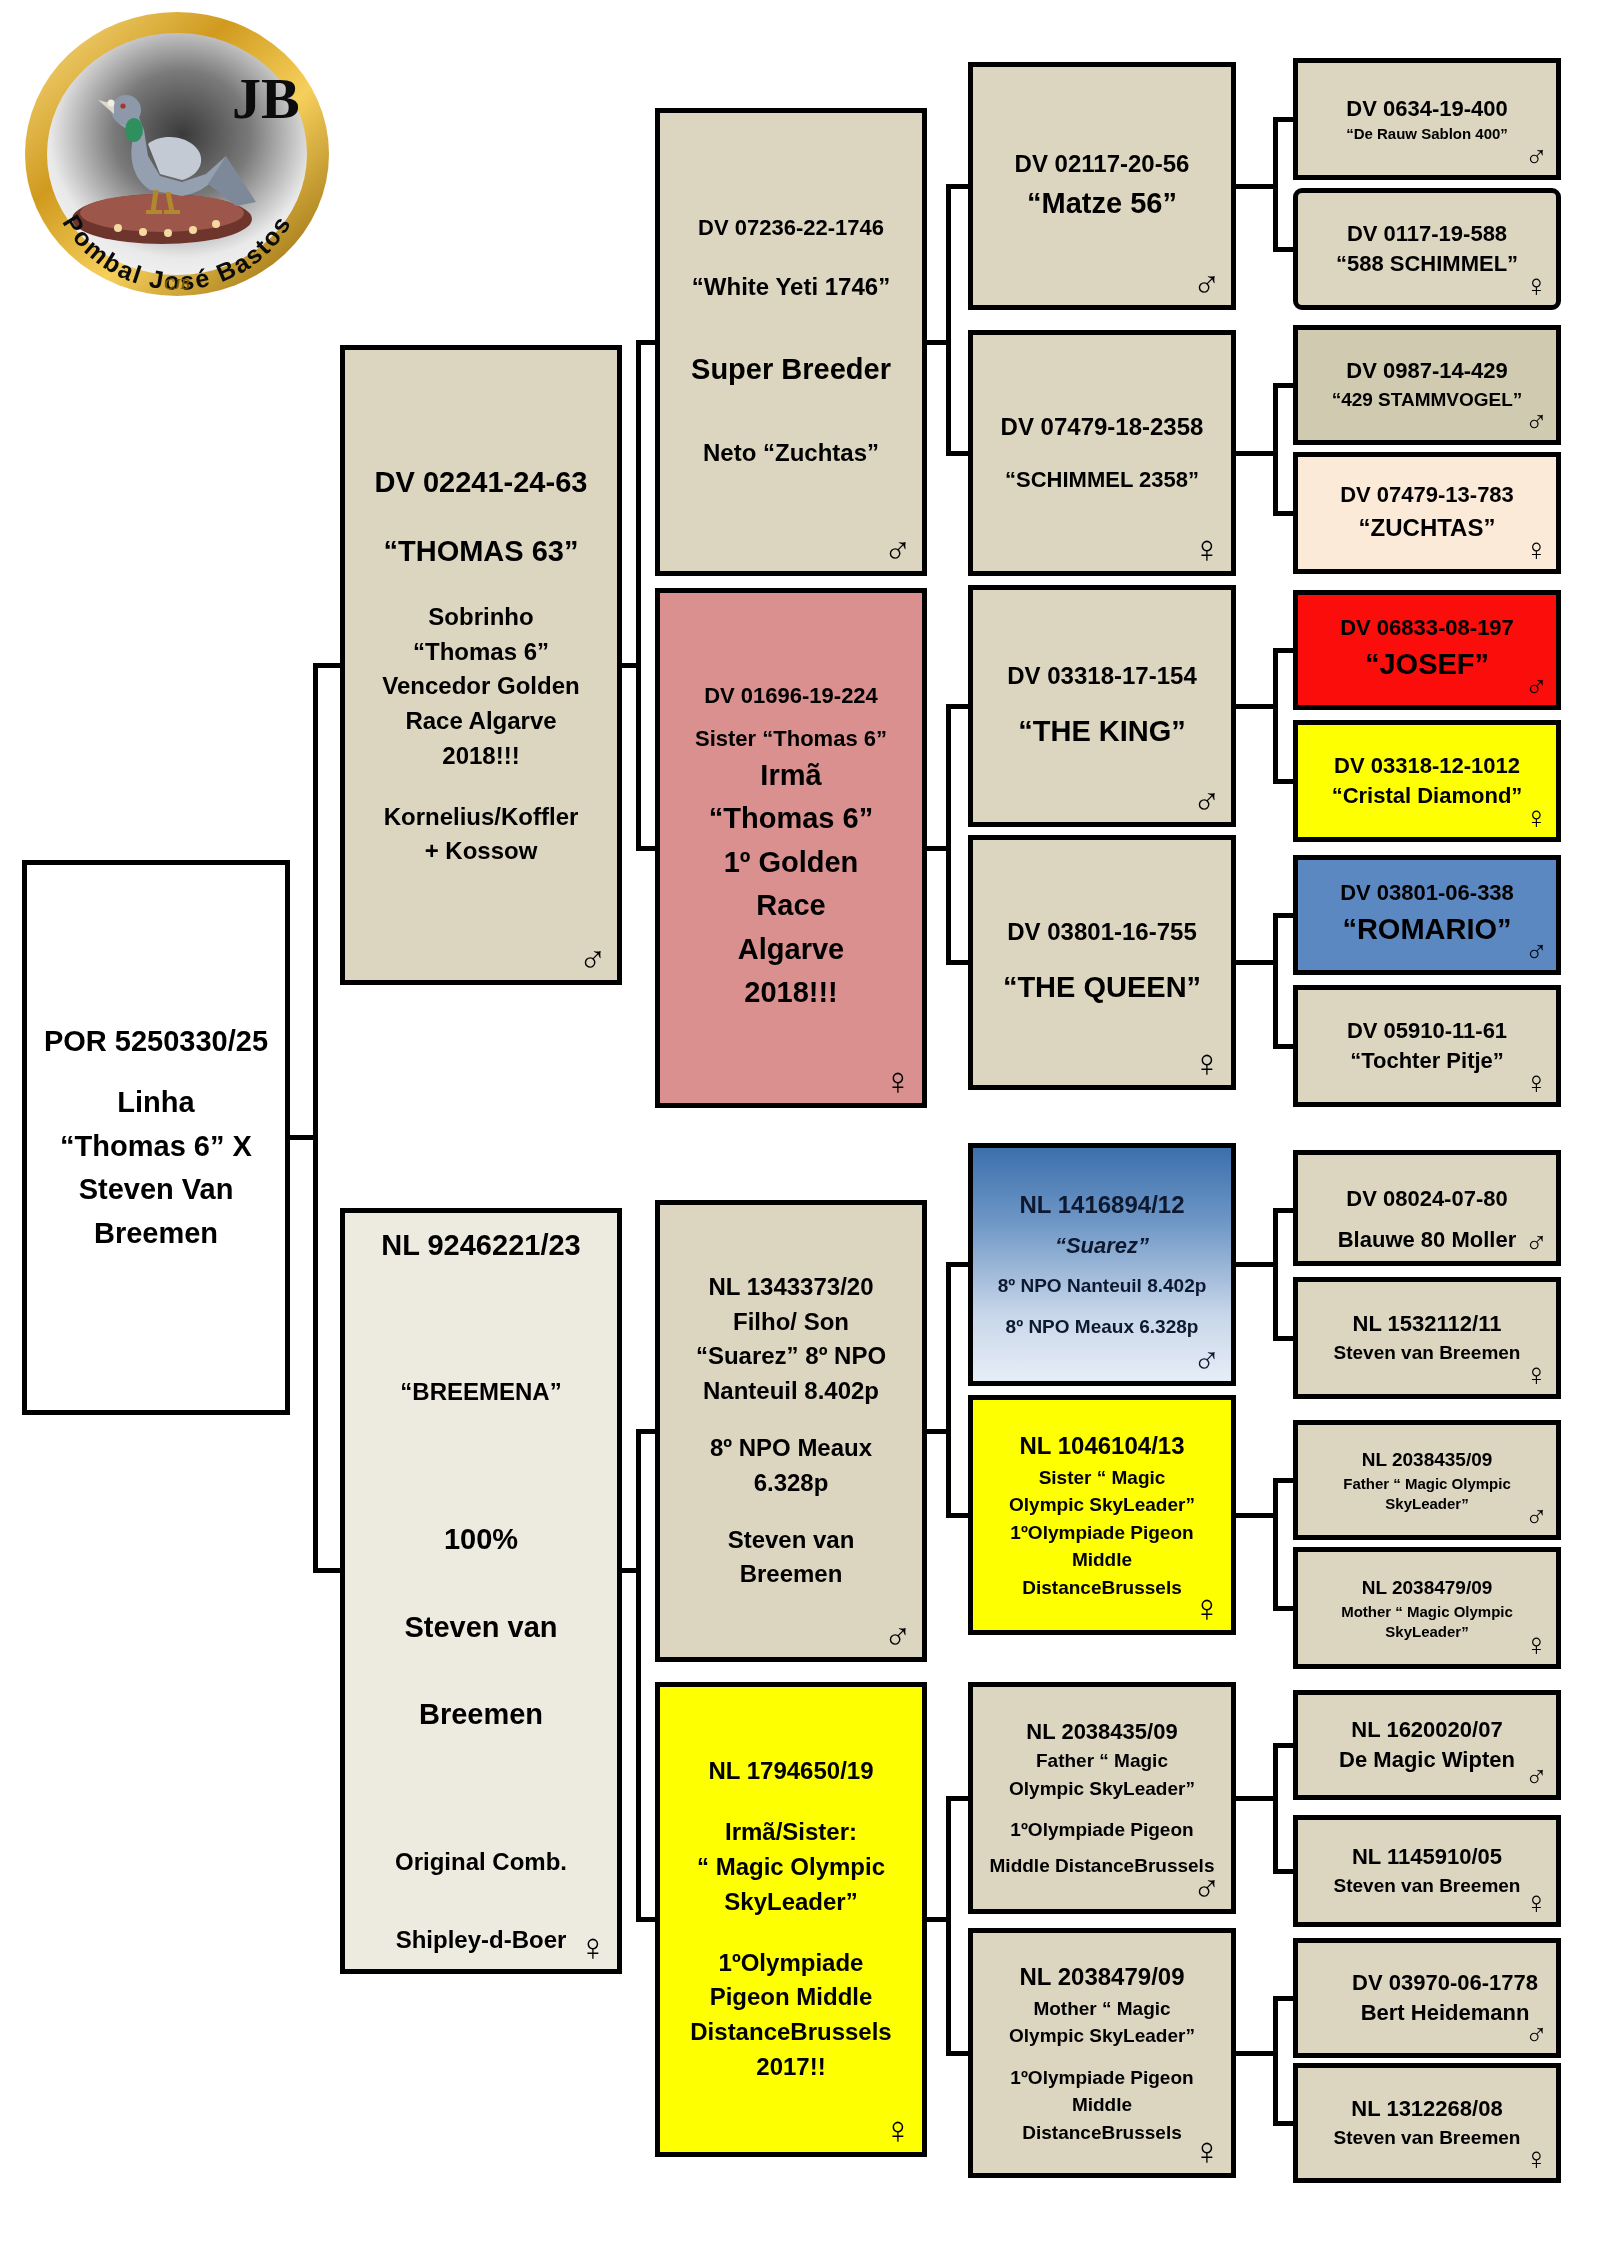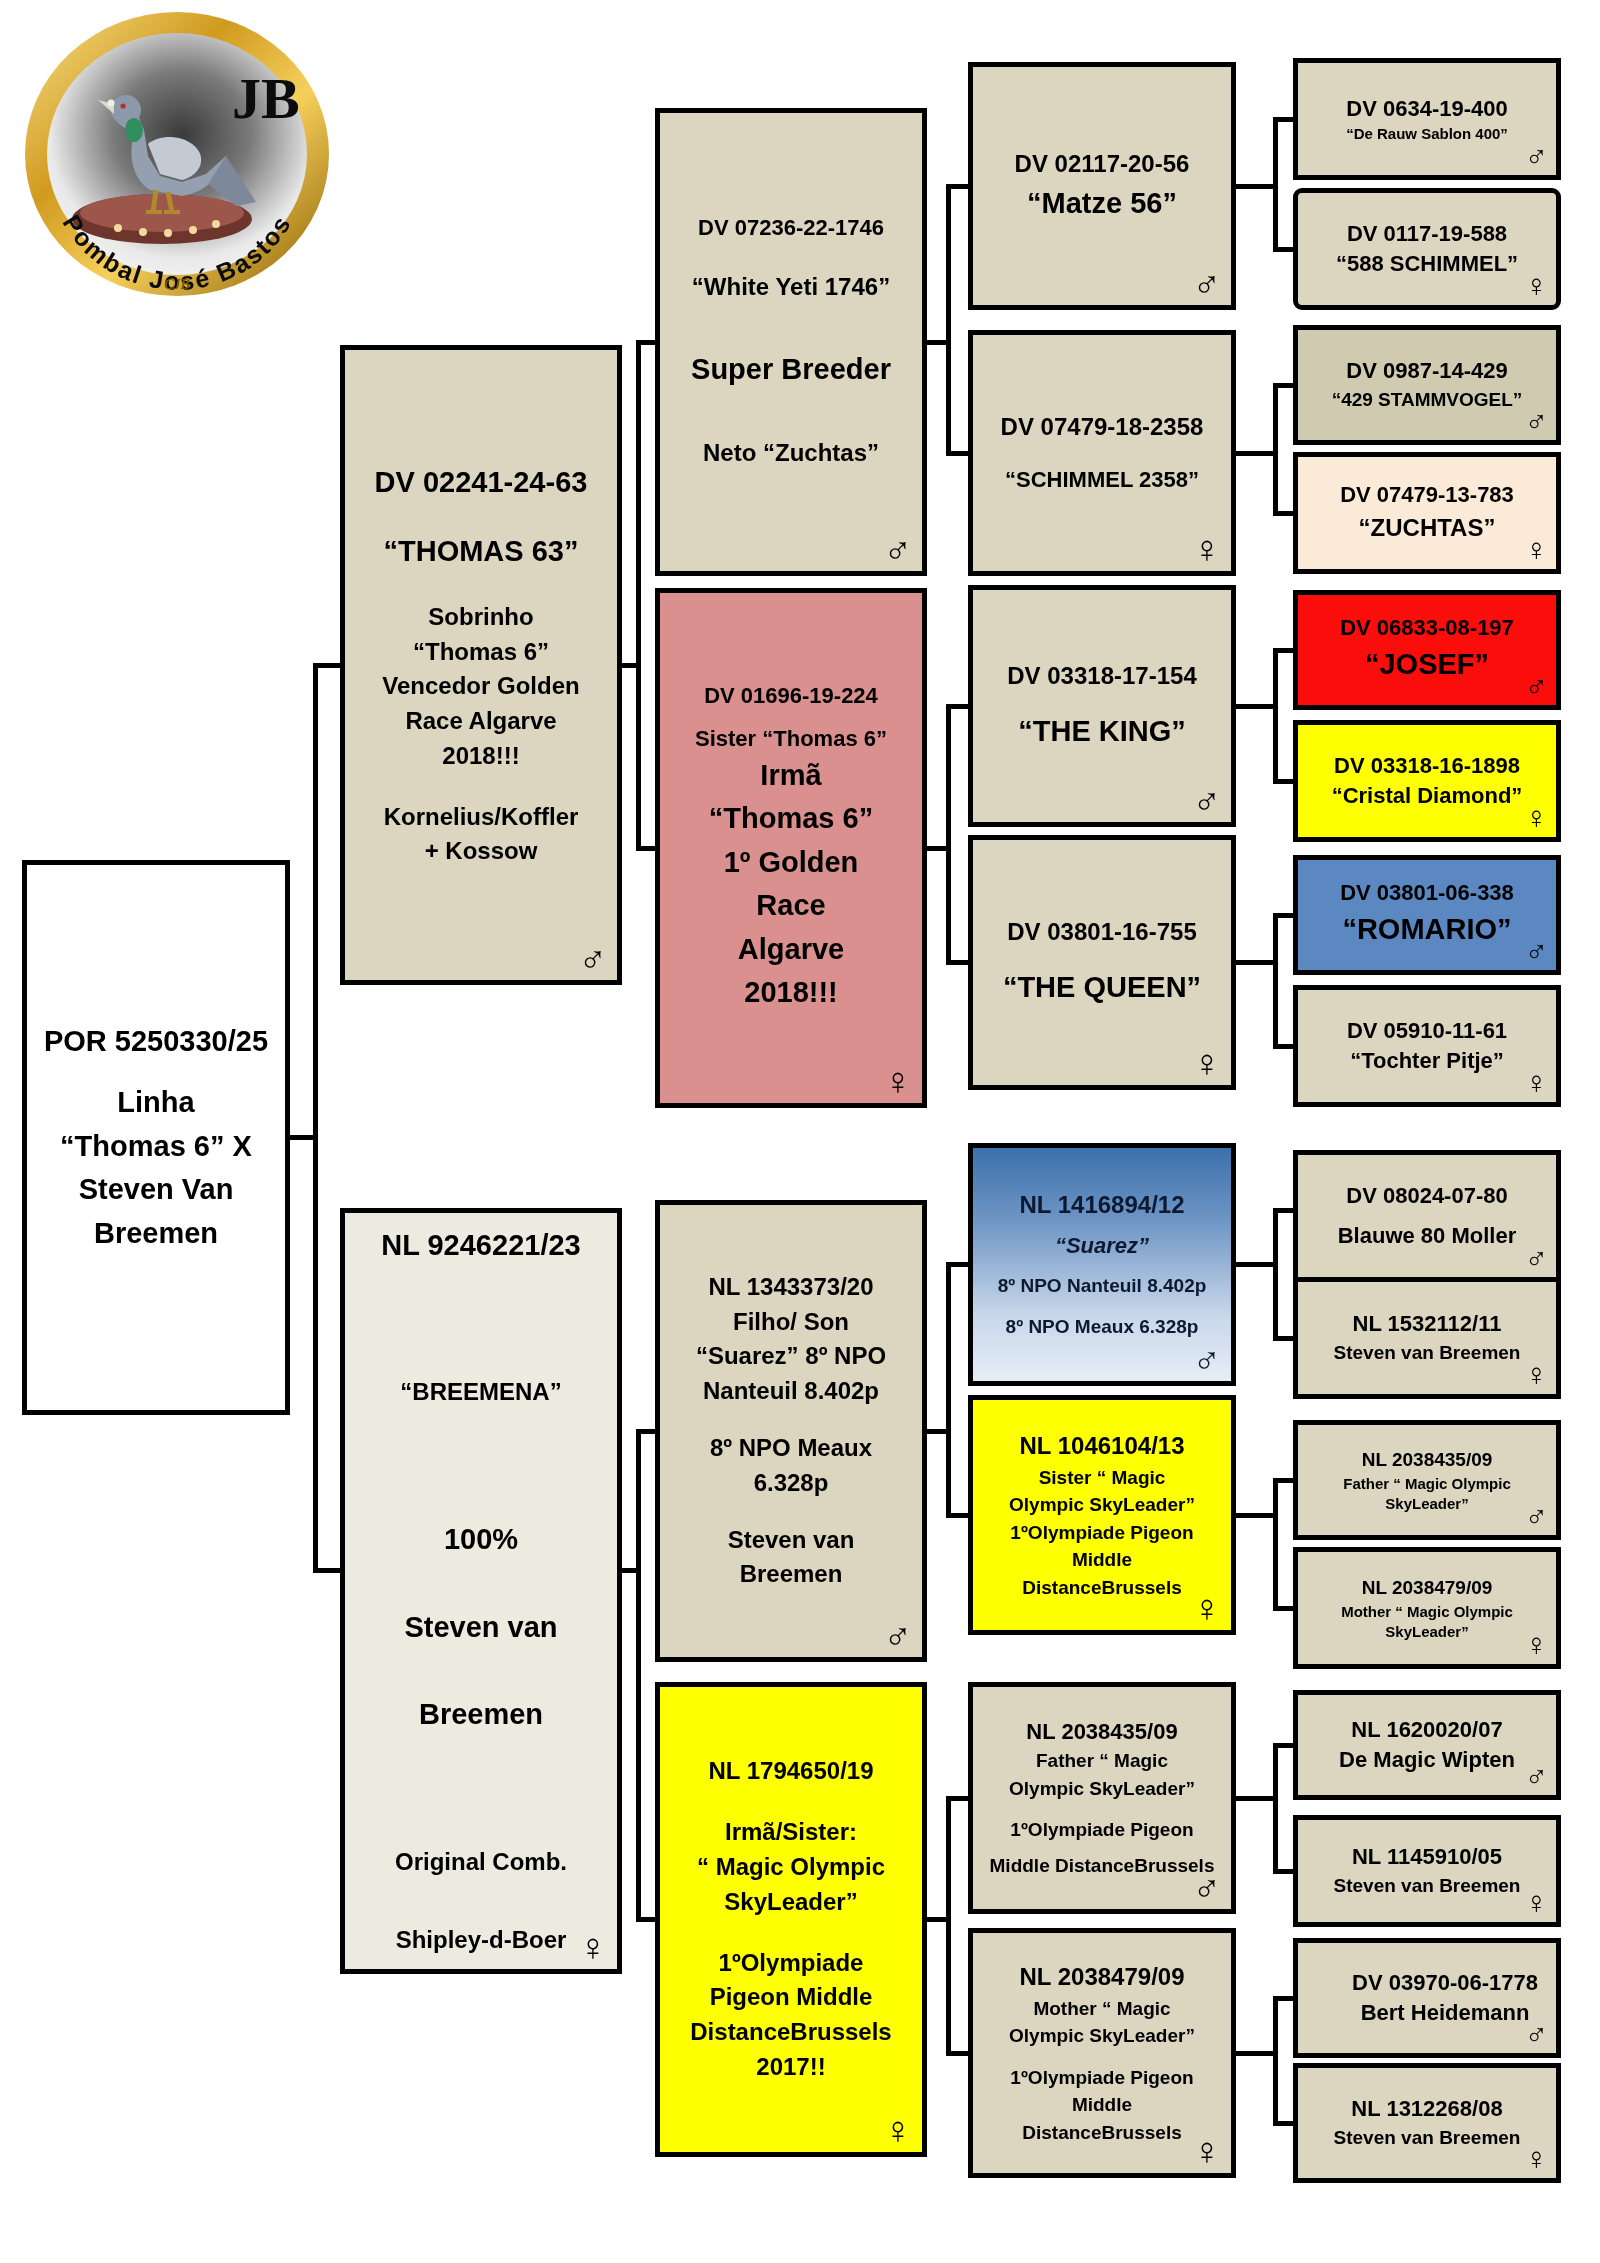--- a/index.html
+++ b/index.html
@@ -317,35 +317,35 @@
         <div class="line md">DV 07479-13-783</div>
         <div class="line lg">“ZUCHTAS”</div>
         <span class="sex small">♀</span>
       </div>
       <div class="box bg-red" style="left: 1293px; top: 590px; width: 268px; height: 120px;">
         <div class="line md">DV 06833-08-197</div>
         <div class="line xl">“JOSEF”</div>
         <span class="sex small">♂</span>
       </div>
       <div class="box bg-yellow" style="left: 1293px; top: 720px; width: 268px; height: 122px;">
-        <div class="line md">DV 03318-16-1898</div>
+        <div class="line md">DV 03318-12-1012</div>
         <div class="line md">“Cristal Diamond”</div>
         <span class="sex small">♀</span>
       </div>
       <div class="box bg-blue" style="left: 1293px; top: 855px; width: 268px; height: 120px;">
         <div class="line md">DV 03801-06-338</div>
         <div class="line xl">“ROMARIO”</div>
         <span class="sex small">♂</span>
       </div>
       <div class="box bg-tan" style="left: 1293px; top: 985px; width: 268px; height: 122px;">
         <div class="line md">DV 05910-11-61</div>
         <div class="line md">“Tochter Pitje”</div>
         <span class="sex small">♀</span>
       </div>
-      <div class="box bg-tan" style="left: 1293px; top: 1150px; width: 268px; height: 132px;">
+      <div class="box bg-tan" style="left: 1293px; top: 1150px; width: 268px; height: 116px; justify-content: flex-end;">
         <div class="line md">DV 08024-07-80</div>
         <div class="sp" style="height: 10px;"></div>
         <div class="line md">Blauwe 80 Moller</div>
         <span class="sex small">♂</span>
       </div>
       <div class="box bg-tan" style="left: 1293px; top: 1277px; width: 268px; height: 122px;">
         <div class="line md">NL 1532112/11</div>
         <div class="line sm">Steven van Breemen</div>
         <span class="sex small">♀</span>
       </div>

